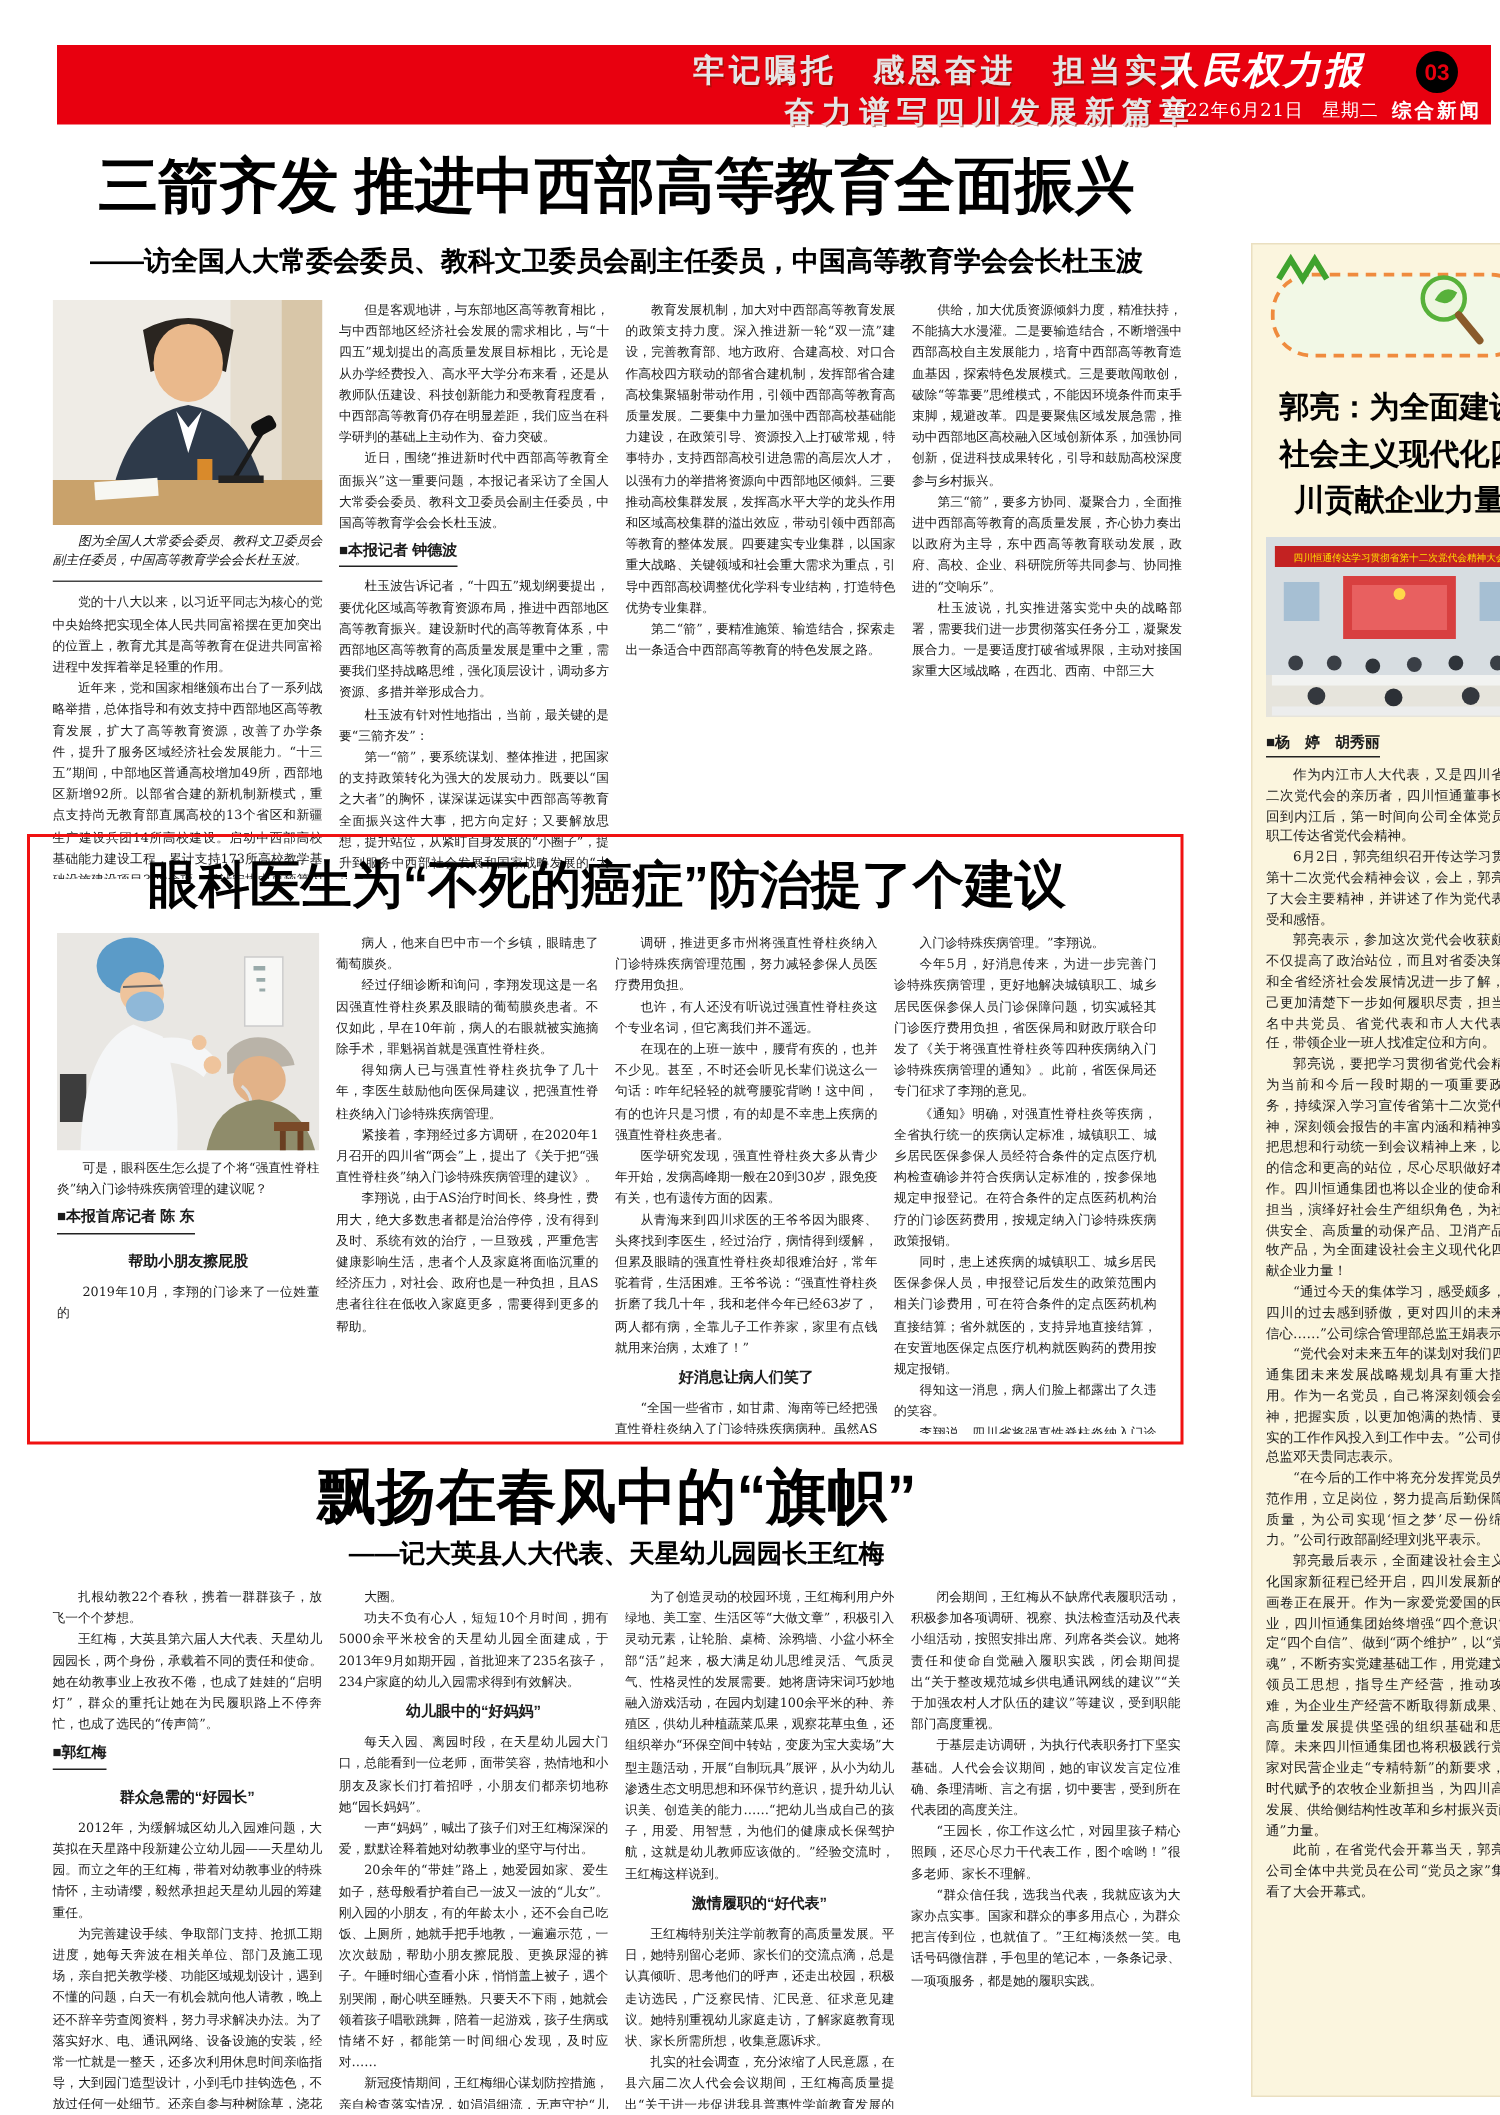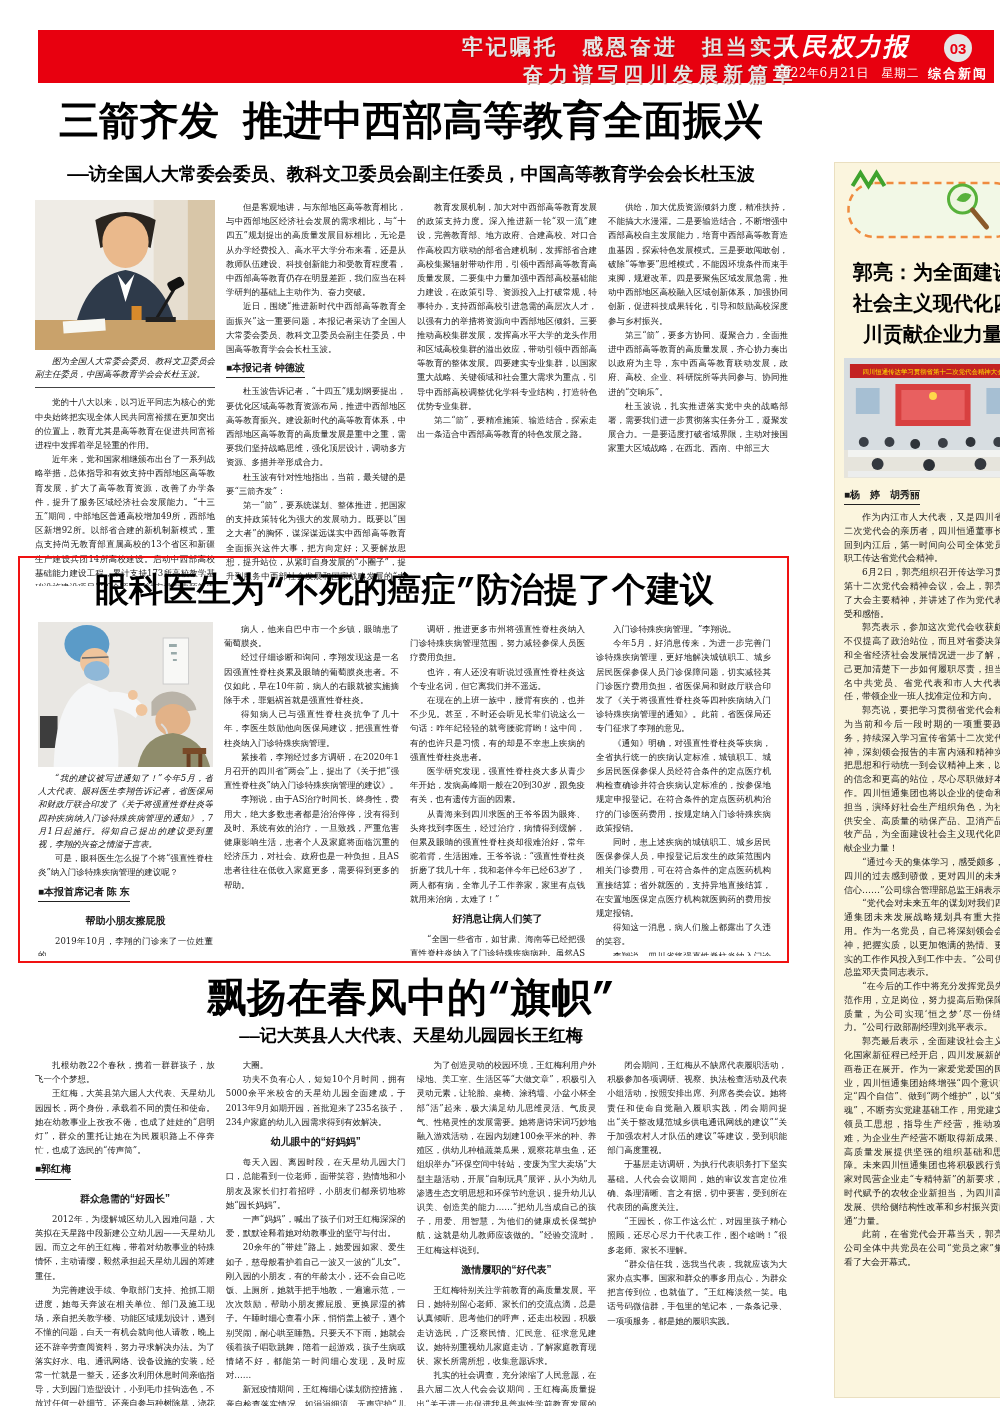--- a/index.html
+++ b/index.html
@@ -1,31 +1,31 @@
 <!DOCTYPE html>
 <html><head>
 <meta charset="utf-8">
 <style>
   html,body{margin:0;padding:0;}
   body{width:1000px;height:1410px;position:relative;background:#ffffff;
        font-family:"DejaVu Serif","Liberation Serif",serif;color:#1b1b1b;overflow:hidden;}
   .abs{position:absolute;}
-  .hd{font-family:Liberation Mono, monospace;}
+  .hd{font-family:Liberation Sans, sans-serif;}
   
   .banner{left:38px;top:30px;width:956px;height:53px;background:#e8000f;}
   .slogan{position:absolute;left:250px;top:3px;width:510px;text-align:right;color:#e5e5e5;
           font-family:"Liberation Sans","DejaVu Sans",sans-serif;font-weight:900;
           text-shadow:1px 1px 0 rgba(130,20,0,.55);}
   .s1{font-size:21px;letter-spacing:3px;}
   .s2{font-size:20px;letter-spacing:5px;}
   .mast{position:absolute;right:6px;top:3px;display:flex;align-items:flex-start;gap:9px;color:#fff;}
   .paper-name{font-size:25px;font-weight:bold;font-style:italic;letter-spacing:2px;line-height:28px;}
   .date-line{font-size:12px;margin-top:4px;letter-spacing:.5px;text-align:left;}
   .badge-col{display:flex;flex-direction:column;align-items:center;gap:3px;padding-top:1px;}
-  .page-circle{width:28px;height:28px;border-radius:50%;background:#e5e5e5;color:#e8000f;
+  .page-circle{width:28px;height:28px;border-radius:50%;background:#000000;color:#e8000f;
                font-weight:900;font-size:15px;display:flex;align-items:center;justify-content:center;
                font-family:"Liberation Sans",sans-serif;}
   .section{font-size:13px;font-weight:bold;letter-spacing:2px;font-family:"Liberation Sans",sans-serif;}
   
   .h1a{left:35px;top:100px;width:752px;margin:0;font-size:40px;font-weight:900;text-align:center;
        letter-spacing:0;line-height:1.2;color:#000;}
   .h2a{left:35px;top:162px;width:752px;margin:0;font-size:18px;font-weight:700;text-align:center;color:#000;}
   .h1b{left:38px;top:567px;width:733px;margin:0;font-size:34px;font-weight:900;text-align:center;color:#000;}
   .h1c{left:35px;top:970px;width:752px;margin:0;font-size:40px;font-weight:900;text-align:center;color:#000;}
   .h2c{left:35px;top:1024px;width:752px;margin:0;font-size:17px;font-weight:700;text-align:center;color:#000;}
@@ -134,21 +134,20 @@
       <circle cx="106" cy="88" r="6" fill="#efc49c"></circle>
       <circle cx="97" cy="73" r="5" fill="#efc49c"></circle>
       <path d="M116 80 a25 22 0 0 1 46 8 l-46 6 z" fill="#b9b3a8"></path>
       <ellipse cx="138" cy="98" rx="18" ry="16" fill="#e2b288"></ellipse>
       <path d="M126 102 q10 8 4 20" stroke="#dddddd" fill="none" stroke-width="2"></path>
       <path d="M102 145 q6 -32 36 -34 q30 4 38 34 z" fill="#8f8c6b"></path>
       <rect x="148" y="126" width="24" height="6" fill="#7a4a28"></rect>
       <rect x="152" y="132" width="4" height="13" fill="#6a3f22"></rect>
       <rect x="164" y="132" width="4" height="13" fill="#6a3f22"></rect>
     </svg>
-    <div class="kai">“我的建议被写进通知了！”今年5月，省人大代表、眼科医生李翔告诉记者，省医保局和财政厅联合印发了《关于将强直性脊柱炎等四种疾病纳入门诊特殊疾病管理的通知》，7月1日起施行。得知自己提出的建议受到重视，李翔的兴奋之情溢于言表。</div>
     <div><div class="para">可是，眼科医生怎么提了个将“强直性脊柱炎”纳入门诊特殊疾病管理的建议呢？</div><div class="byline">■本报首席记者 陈 东</div><div class="subhead">帮助小朋友擦屁股</div><div class="para">2019年10月，李翔的门诊来了一位姓董的</div></div>
   </div>
   <div class="col">
       <div class="para">病人，他来自巴中市一个乡镇，眼睛患了葡萄膜炎。</div>
       <div class="para">经过仔细诊断和询问，李翔发现这是一名因强直性脊柱炎累及眼睛的葡萄膜炎患者。不仅如此，早在10年前，病人的右眼就被实施摘除手术，罪魁祸首就是强直性脊柱炎。</div>
       <div class="para">得知病人已与强直性脊柱炎抗争了几十年，李医生鼓励他向医保局建议，把强直性脊柱炎纳入门诊特殊疾病管理。</div>
       <div class="para">紧接着，李翔经过多方调研，在2020年1月召开的四川省“两会”上，提出了《关于把“强直性脊柱炎”纳入门诊特殊疾病管理的建议》。</div>
       <div class="para">李翔说，由于AS治疗时间长、终身性，费用大，绝大多数患者都是治治停停，没有得到及时、系统有效的治疗，一旦致残，严重危害健康影响生活，患者个人及家庭将面临沉重的经济压力，对社会、政府也是一种负担，且AS患者往往在低收入家庭更多，需要得到更多的帮助。</div>
     </div>
   <div class="col">

